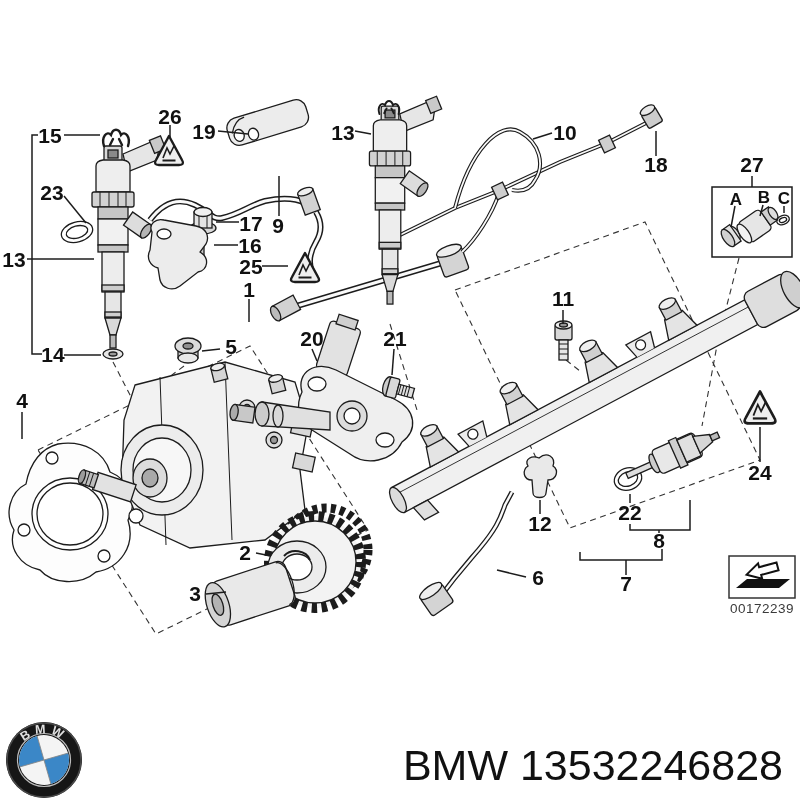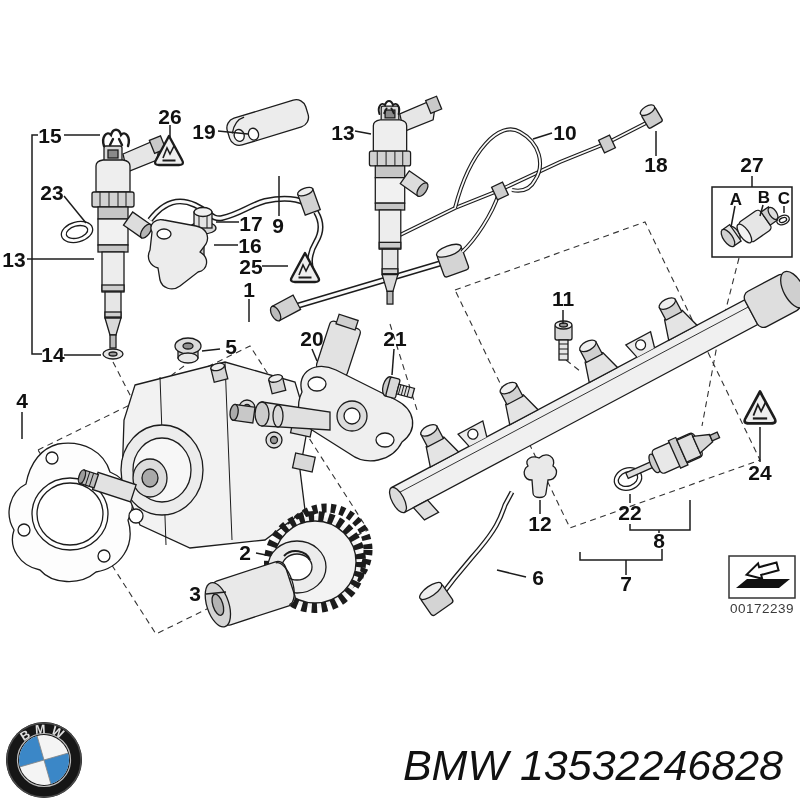--- a/index.html
+++ b/index.html
@@ -3,21 +3,21 @@
 <meta charset="utf-8">
 <style>
   html,body{margin:0;padding:0;background:#fff;}
   .stage{position:relative;width:800px;height:800px;background:#fff;overflow:hidden;
          font-family:"Liberation Sans",sans-serif;}
   svg{position:absolute;left:0;top:0;}
   .callout{font-family:"Liberation Sans",sans-serif;font-weight:bold;font-size:21px;fill:#111;}
   .callout-sm{font-family:"Liberation Sans",sans-serif;font-weight:bold;font-size:17px;fill:#111;}
   .imgcode{font-family:"Liberation Sans",sans-serif;font-size:13.5px;fill:#3a3a3a;letter-spacing:.5px;}
   .footer-part{position:absolute;top:741px;right:17px;font-size:43px;color:#111;
-               font-family:"Liberation Sans",sans-serif;white-space:nowrap;font-style:italic;}
+               font-family:"Liberation Sans",sans-serif;white-space:nowrap;}
   .lineart{stroke:#1c1c1c;stroke-width:1.3;}
 </style>
 </head>
 <body>
 
 <div class="stage">
 
 <svg width="800" height="800" viewBox="0 0 800 800">
   <defs>
     <g id="warn">

